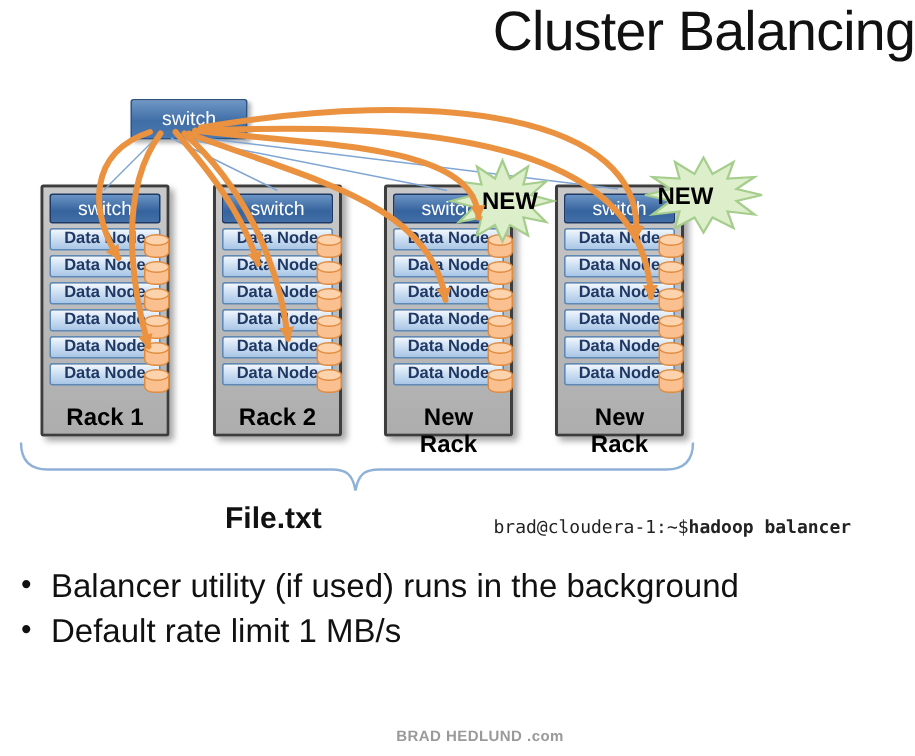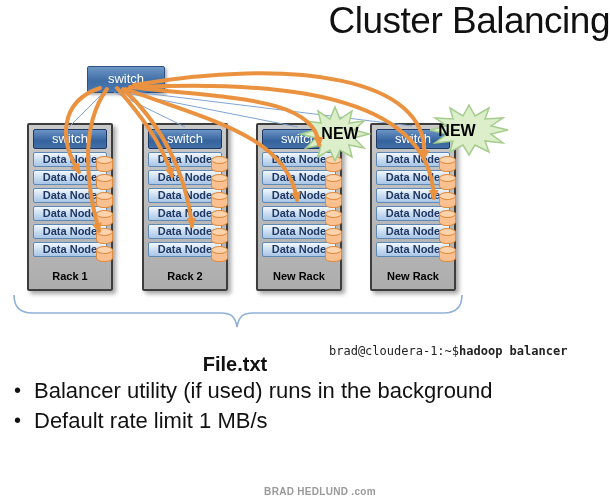--- a/index.html
+++ b/index.html
@@ -31,28 +31,28 @@
   .dn{position:relative;height:15px;margin-top:3px;box-sizing:border-box;
         background:linear-gradient(180deg,#f2f7fd 0%,#cfe0f2 45%,#a9c6e6 100%);
         border:1px solid #5e88b5;border-radius:2px;
         font-size:11px;font-weight:bold;color:#1f3864;
         text-align:center;line-height:13px;}
   .cyl{position:absolute;right:-7px;top:6px;width:15px;height:11px;
         background:#fac090;border:1px solid #e08b3e;
         border-radius:2px 2px 7px 7px / 2px 2px 4px 4px;z-index:4;}
   .cyl::before{content:"";position:absolute;top:-4px;left:-1px;width:15px;height:6px;
         background:#fdd3ad;border:1px solid #e08b3e;border-radius:50%;}
-  .rack-label{margin-top:13px;text-align:center;font-size:11px;font-weight:bold;color:#000;}
+  .rack-label{margin-top:13px;text-align:center;font-size:16px;font-weight:bold;color:#000;}
 
   
   .overlay{position:absolute;inset:0;z-index:5;pointer-events:none;}
   .new-text{font-family:"Liberation Sans",sans-serif;font-size:16px;font-weight:bold;fill:#000;}
 
   
-  .file-label{position:absolute;left:150px;top:353px;width:170px;text-align:center;
+  .file-label{position:absolute;left:150px;top:335px;width:170px;text-align:left;
         font-size:20px;font-weight:bold;color:#111;z-index:6;}
   .terminal{position:absolute;left:329px;top:344px;font-family:"DejaVu Sans Mono",monospace;
         font-size:12px;color:#222;z-index:6;white-space:nowrap;}
   .terminal b{font-weight:bold;margin-top:24px;}
 
   
   .bullets{position:absolute;left:8px;top:379px;width:600px;margin:0;padding:0;
         list-style:none;z-index:6;}
   .bullets li{position:relative;padding-left:26px;font-size:22px;color:#111;
         line-height:23px;margin-bottom:7px;}

